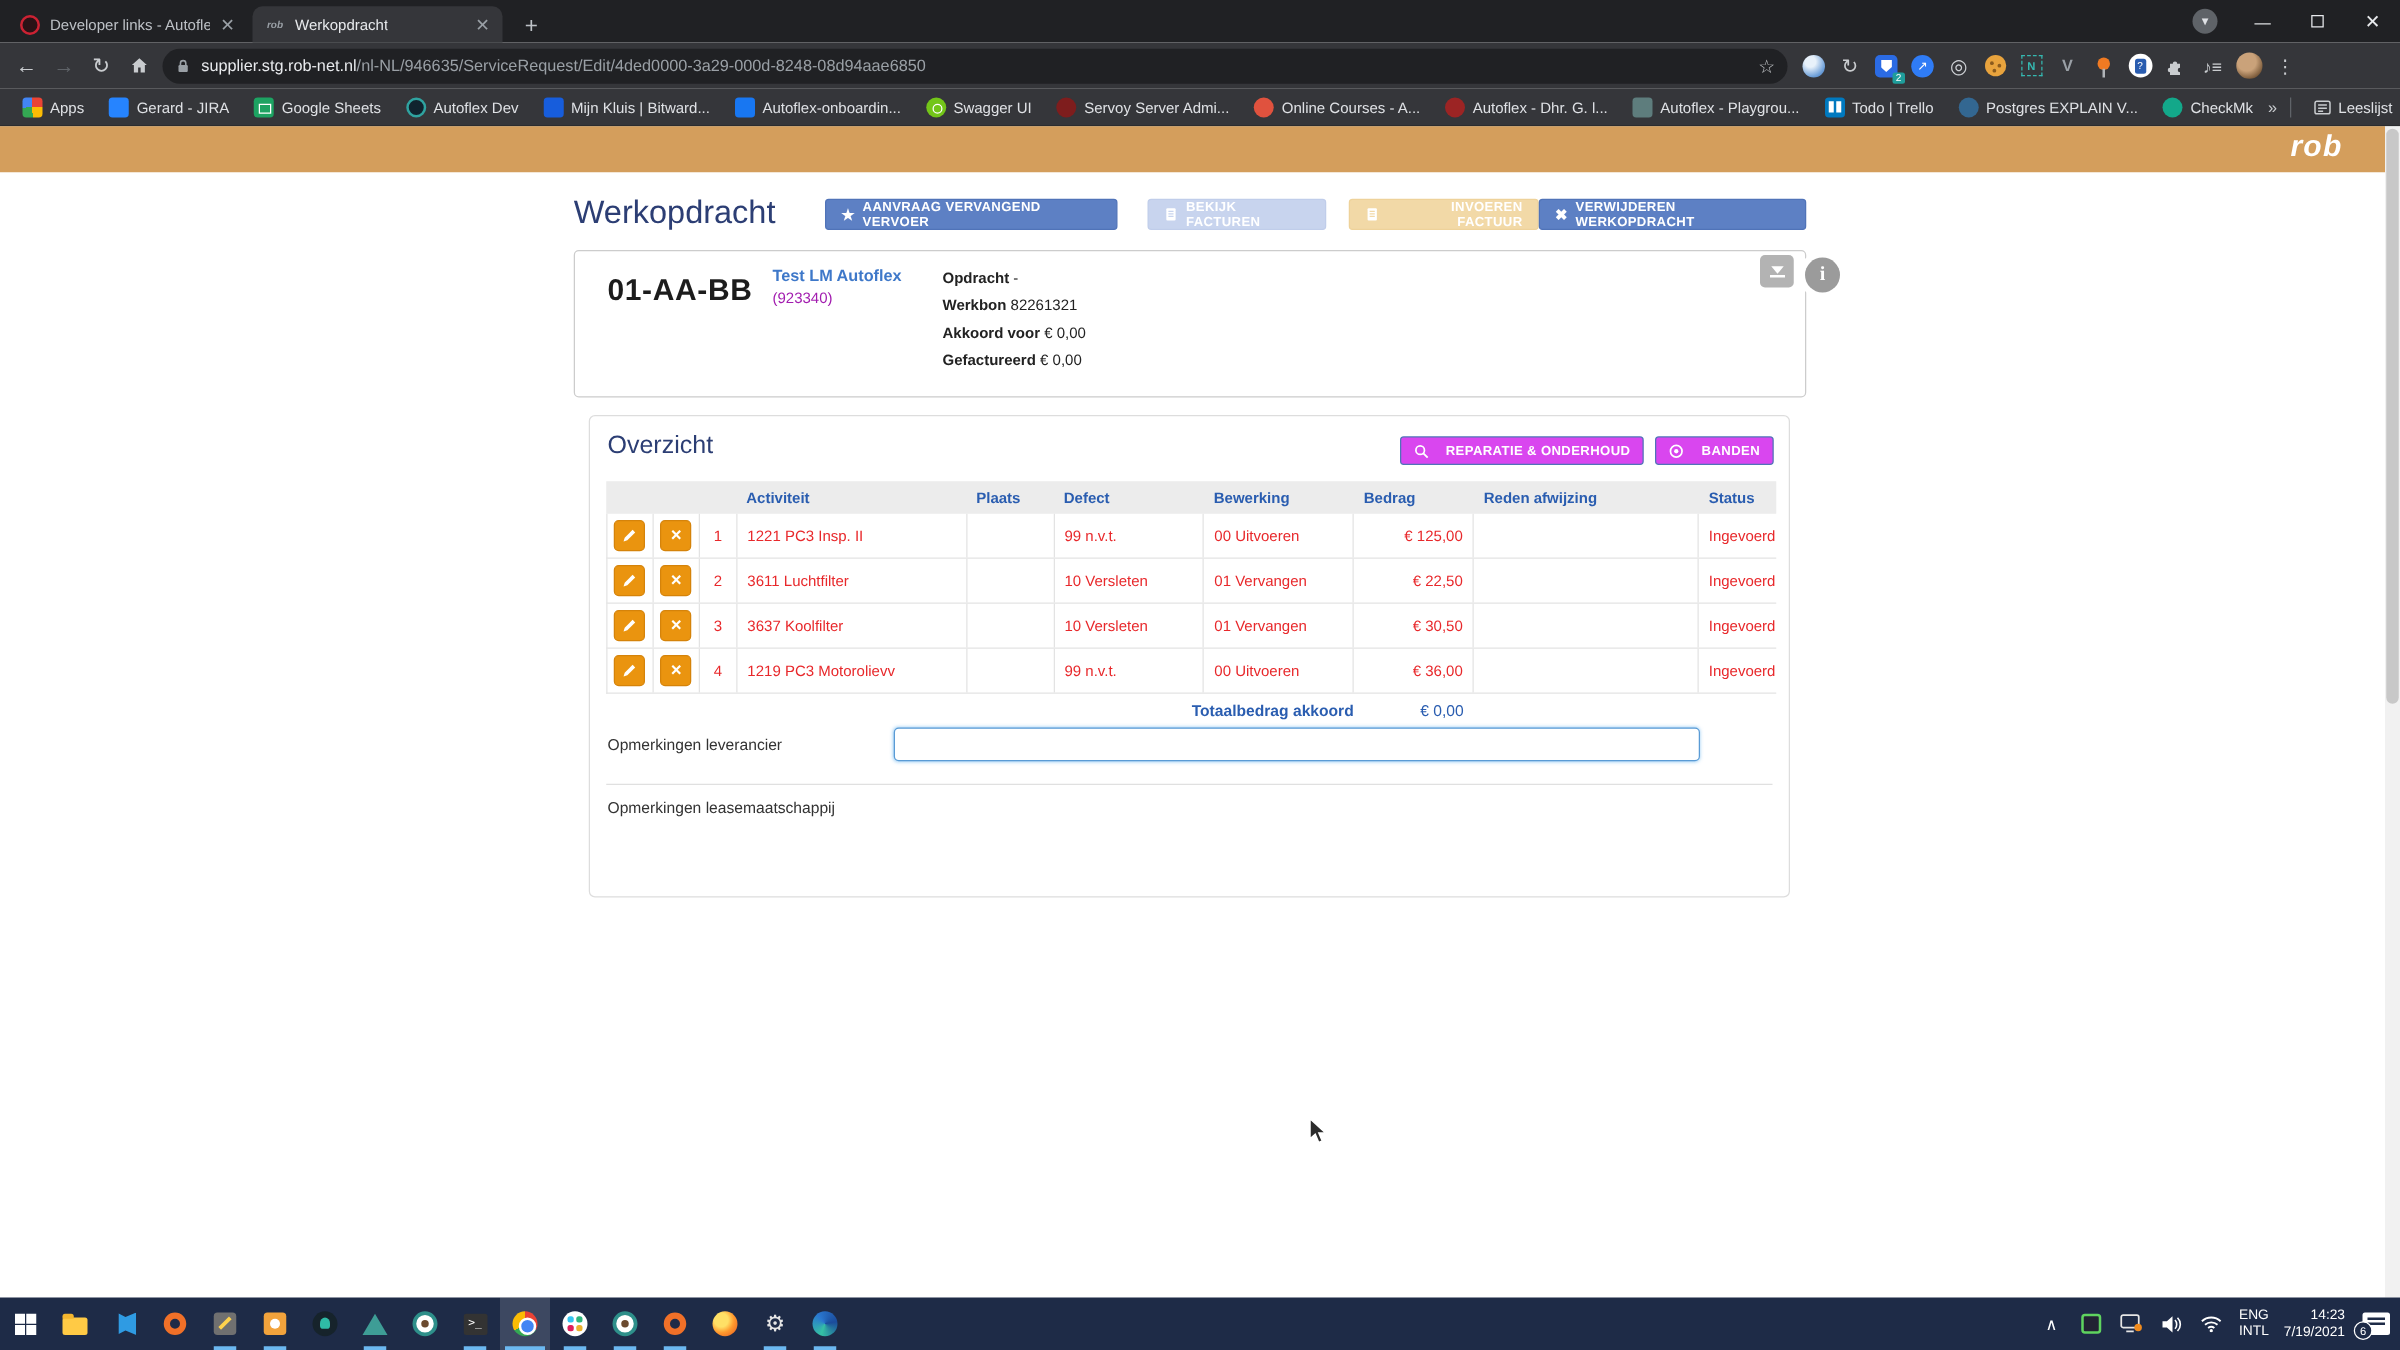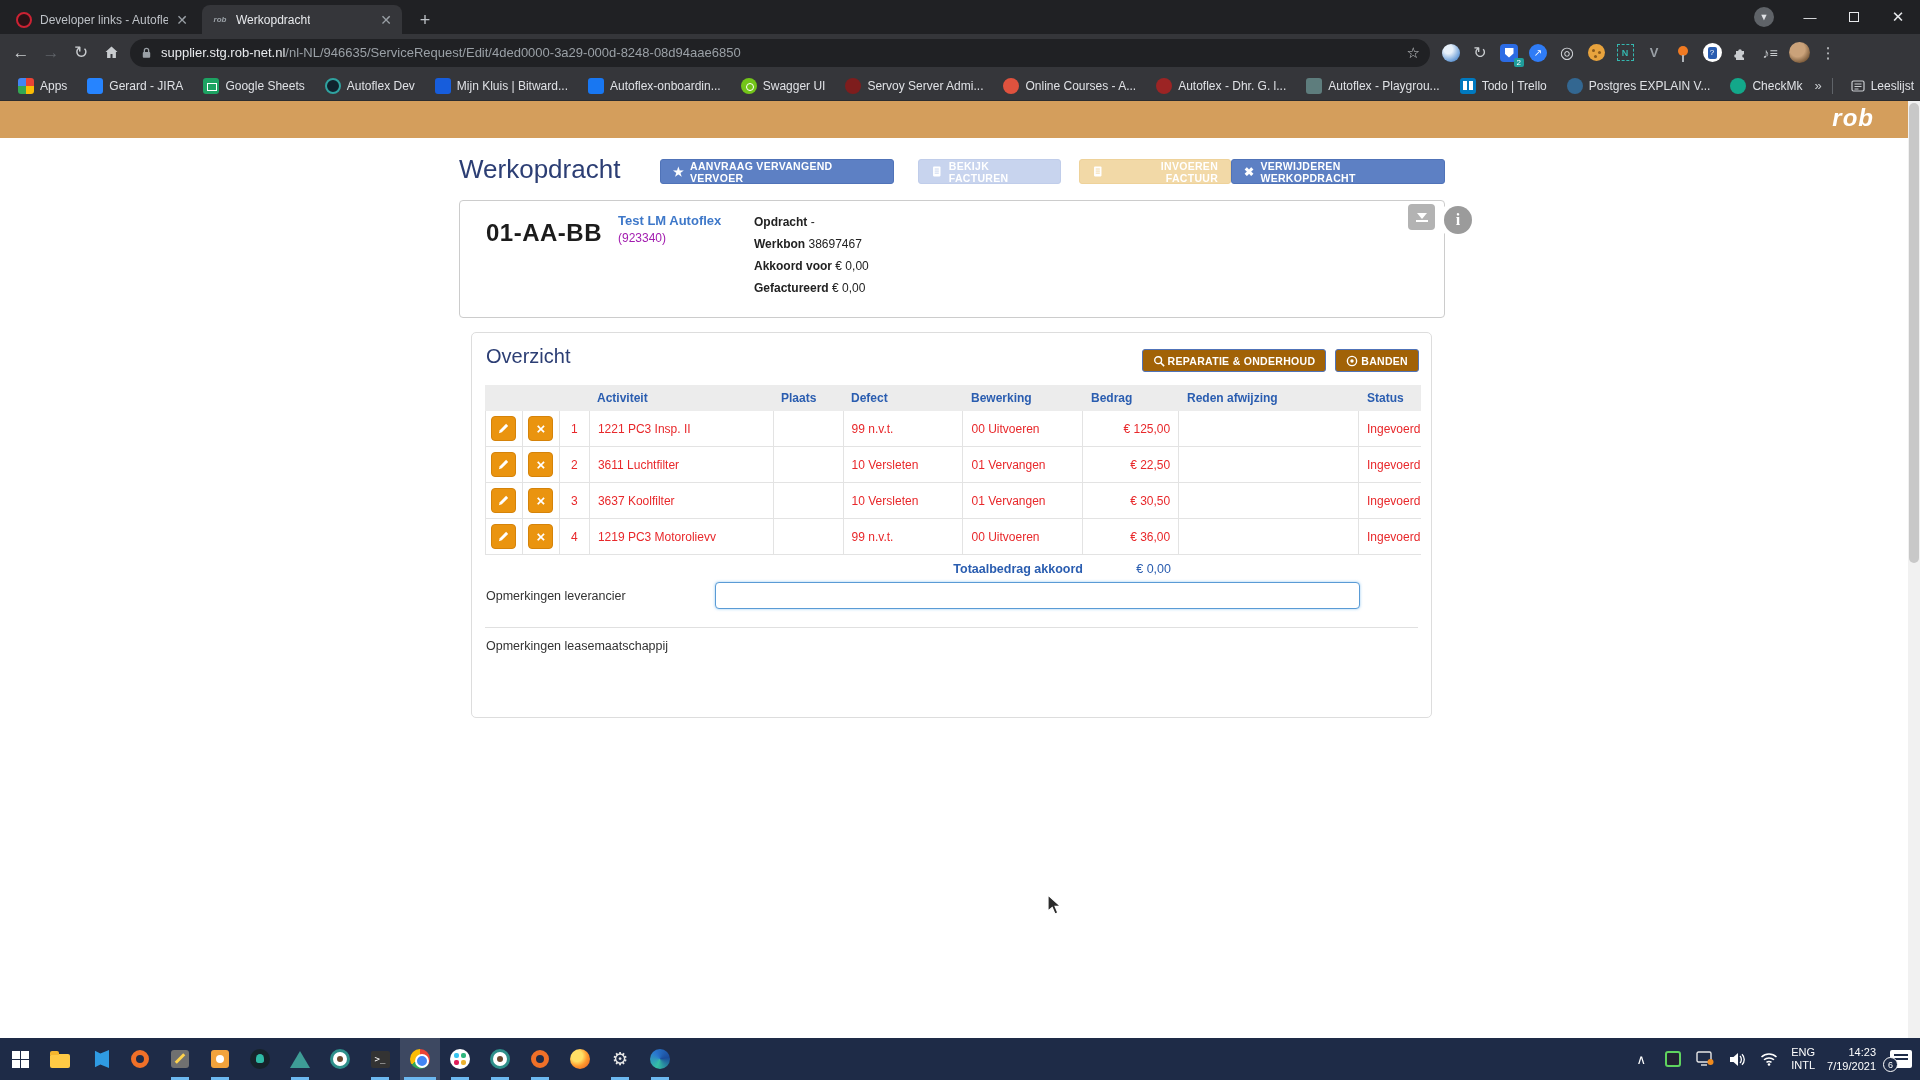--- a/index.html
+++ b/index.html
@@ -89,22 +89,22 @@
   .collapsebtn .tri { width:0;height:0;border-left:5px solid transparent;border-right:5px solid transparent;border-top:6px solid #fff; }
   .collapsebtn .bar { width:12px; height:2px; background:#fff; }
   .infocircle { position:absolute; left:1444px; top:68px; width:28px; height:28px; border-radius:50%; background:#9b9b9b;
                 color:#fff; font-family:"Liberation Serif",serif; font-weight:bold; font-size:16px;
                 display:flex; align-items:center; justify-content:center; box-shadow:0 0 0 5px #fff; }
 
   .panel { position:absolute; left:471px; top:194px; width:961px; height:386px; background:#fff;
            border:1px solid #ddd; border-radius:5px; }
   .paneltitle { position:absolute; left:14px; top:12px; font-size:20px; color:#2c3e74; }
   .panelbtns { position:absolute; right:12px; top:16px; display:flex; gap:9px; }
-  .sbtn { height:23px; border-radius:3px; background:#a16207; border:1px solid #5073b8; color:#fff; font-size:10.5px;
-          font-weight:bold; display:inline-flex; align-items:center; gap:3px; padding:0 10px; letter-spacing:.3px; }
+  .sbtn { height:23px; border-radius:3px; background:#d946ef; border:1px solid #5073b8; color:#fff; font-size:10.5px;
+          font-weight:bold; display:inline-flex; align-items:center; gap:14px; padding:0 10px; letter-spacing:.3px; }
 
   .tbl { position:absolute; left:13px; top:52px; width:936px; font-size:12px; }
   .thead { display:flex; background:#ececec; height:26px; align-items:center; color:#2a5db0; font-weight:bold; }
   .trow { display:flex; height:36px; align-items:center; color:#e8282b; border-bottom:1px solid #e3e3e3;
           border-left:1px solid #e3e3e3; }
   .trow:first-of-type { border-top:1px solid #e3e3e3; }
   .cell { height:100%; display:flex; align-items:center; padding:0 8px; border-right:1px solid #e3e3e3; }
   .thead .cell { border:none; }
   .c-edit{width:37px;justify-content:center;padding:0}
   .c-del{width:37px;justify-content:center;padding:0}
@@ -442,21 +442,21 @@
         <span>VERWIJDEREN WERKOPDRACHT</span>
       </span>
     </div>
 
     <div class="infocard">
       <div class="plate">01-AA-BB</div>
       <div class="company">Test LM Autoflex</div>
       <div class="companycode">(923340)</div>
       <div class="orderinfo">
         <div><b>Opdracht</b> <span>-</span></div>
-        <div><b>Werkbon</b> <span>38697467</span></div>
+        <div><b>Werkbon</b> <span>82261321</span></div>
         <div><b>Akkoord voor</b> <span>€ 0,00</span></div>
         <div><b>Gefactureerd</b> <span>€ 0,00</span></div>
       </div>
     </div>
     <div class="collapsebtn">
         <span class="tri"></span>
         <span class="bar"></span>
       </div>
     <div class="infocircle">i</div>
 

